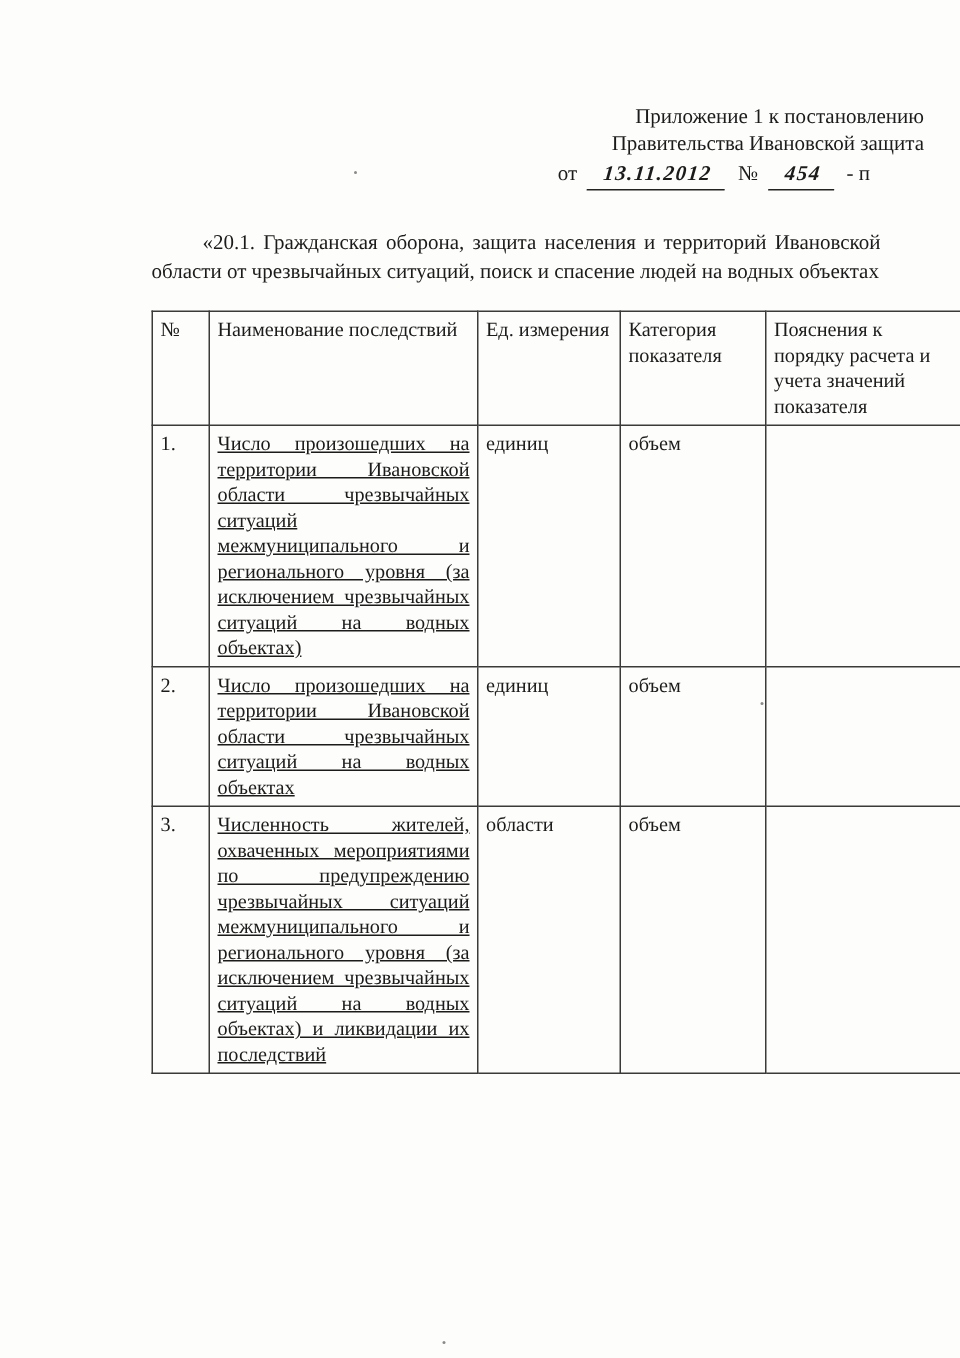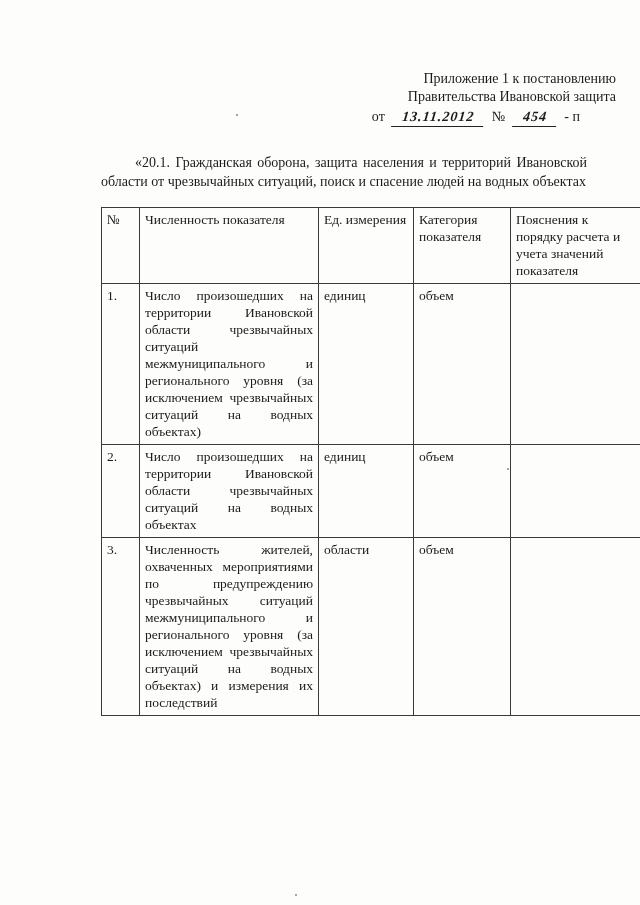--- a/index.html
+++ b/index.html
@@ -67,20 +67,21 @@
   table.indicators td {
     border: 1px solid #3a3a3a;
     vertical-align: top;
     padding: 3px 5px 4px 5px;
     font-weight: normal;
     text-align: left;
     word-wrap: break-word;
   }
   table.indicators td.justify {
     text-align: justify;
+    text-decoration: underline;
   }
   .col0 { width: 27px; }
   .col1 { width: 168px; }
   .col2 { width: 84px; font-family: Liberation Serif, serif; }
   .col3 { width: 86px; }
   .col4 { width: 121px; }
   
   .speck {
     position: absolute;
     width: 2px;
@@ -109,21 +110,21 @@
     <span class="handwritten">454</span>
     <span>- п</span>
   </div>
 
   <div class="intro">«20.1. Гражданская оборона, защита населения и территорий Ивановской области от чрезвычайных ситуаций, поиск и спасение людей на водных объектах</div>
 
   <table class="indicators">
     <thead>
       <tr id="header-row">
           <th class="col0">№</th>
-          <th class="col1">Численность показателя</th>
+          <th class="col1">Наименование последствий</th>
           <th class="col2">Ед. измерения</th>
           <th class="col3">Категория показателя</th>
           <th class="col4">Пояснения к порядку расчета и учета значений показателя</th>
         </tr>
     </thead>
     <tbody id="table-body">
         <tr>
           <td class="col0">1.</td>
           <td class="col1 justify">Число произошедших на территории Ивановской области чрезвычайных ситуаций межмуниципального и регионального уровня (за исключением чрезвычайных ситуаций на водных объектах)</td>
           <td class="col2">единиц</td>
@@ -132,21 +133,21 @@
         </tr>
         <tr>
           <td class="col0">2.</td>
           <td class="col1 justify">Число произошедших на территории Ивановской области чрезвычайных ситуаций на водных объектах</td>
           <td class="col2">единиц</td>
           <td class="col3">объем</td>
           <td class="col4"></td>
         </tr>
         <tr>
           <td class="col0">3.</td>
-          <td class="col1 justify">Численность жителей, охваченных мероприятиями по предупреждению чрезвычайных ситуаций межмуниципального и регионального уровня (за исключением чрезвычайных ситуаций на водных объектах) и измерения их последствий</td>
+          <td class="col1 justify">Численность жителей, охваченных мероприятиями по предупреждению чрезвычайных ситуаций межмуниципального и регионального уровня (за исключением чрезвычайных ситуаций на водных объектах) и ликвидации их последствий</td>
           <td class="col2">области</td>
           <td class="col3">объем</td>
           <td class="col4"></td>
         </tr>
       </tbody>
   </table>
 
   <div class="speck s1"></div>
   <div class="speck s2"></div>
   <div class="speck s3"></div>

